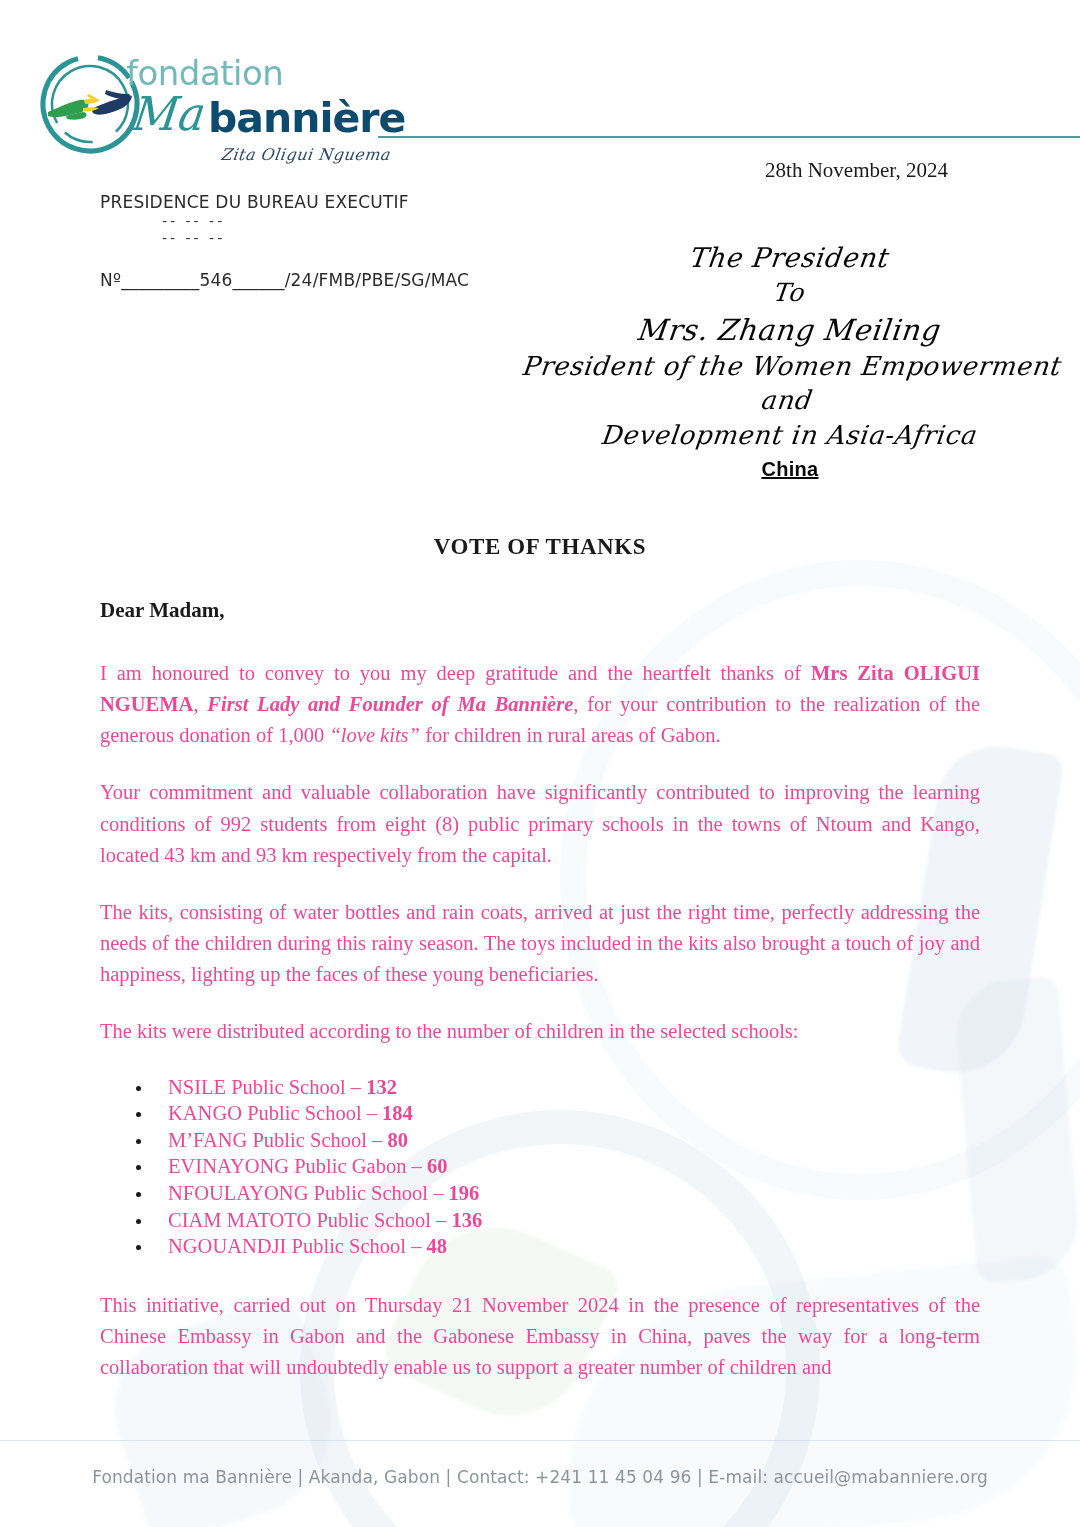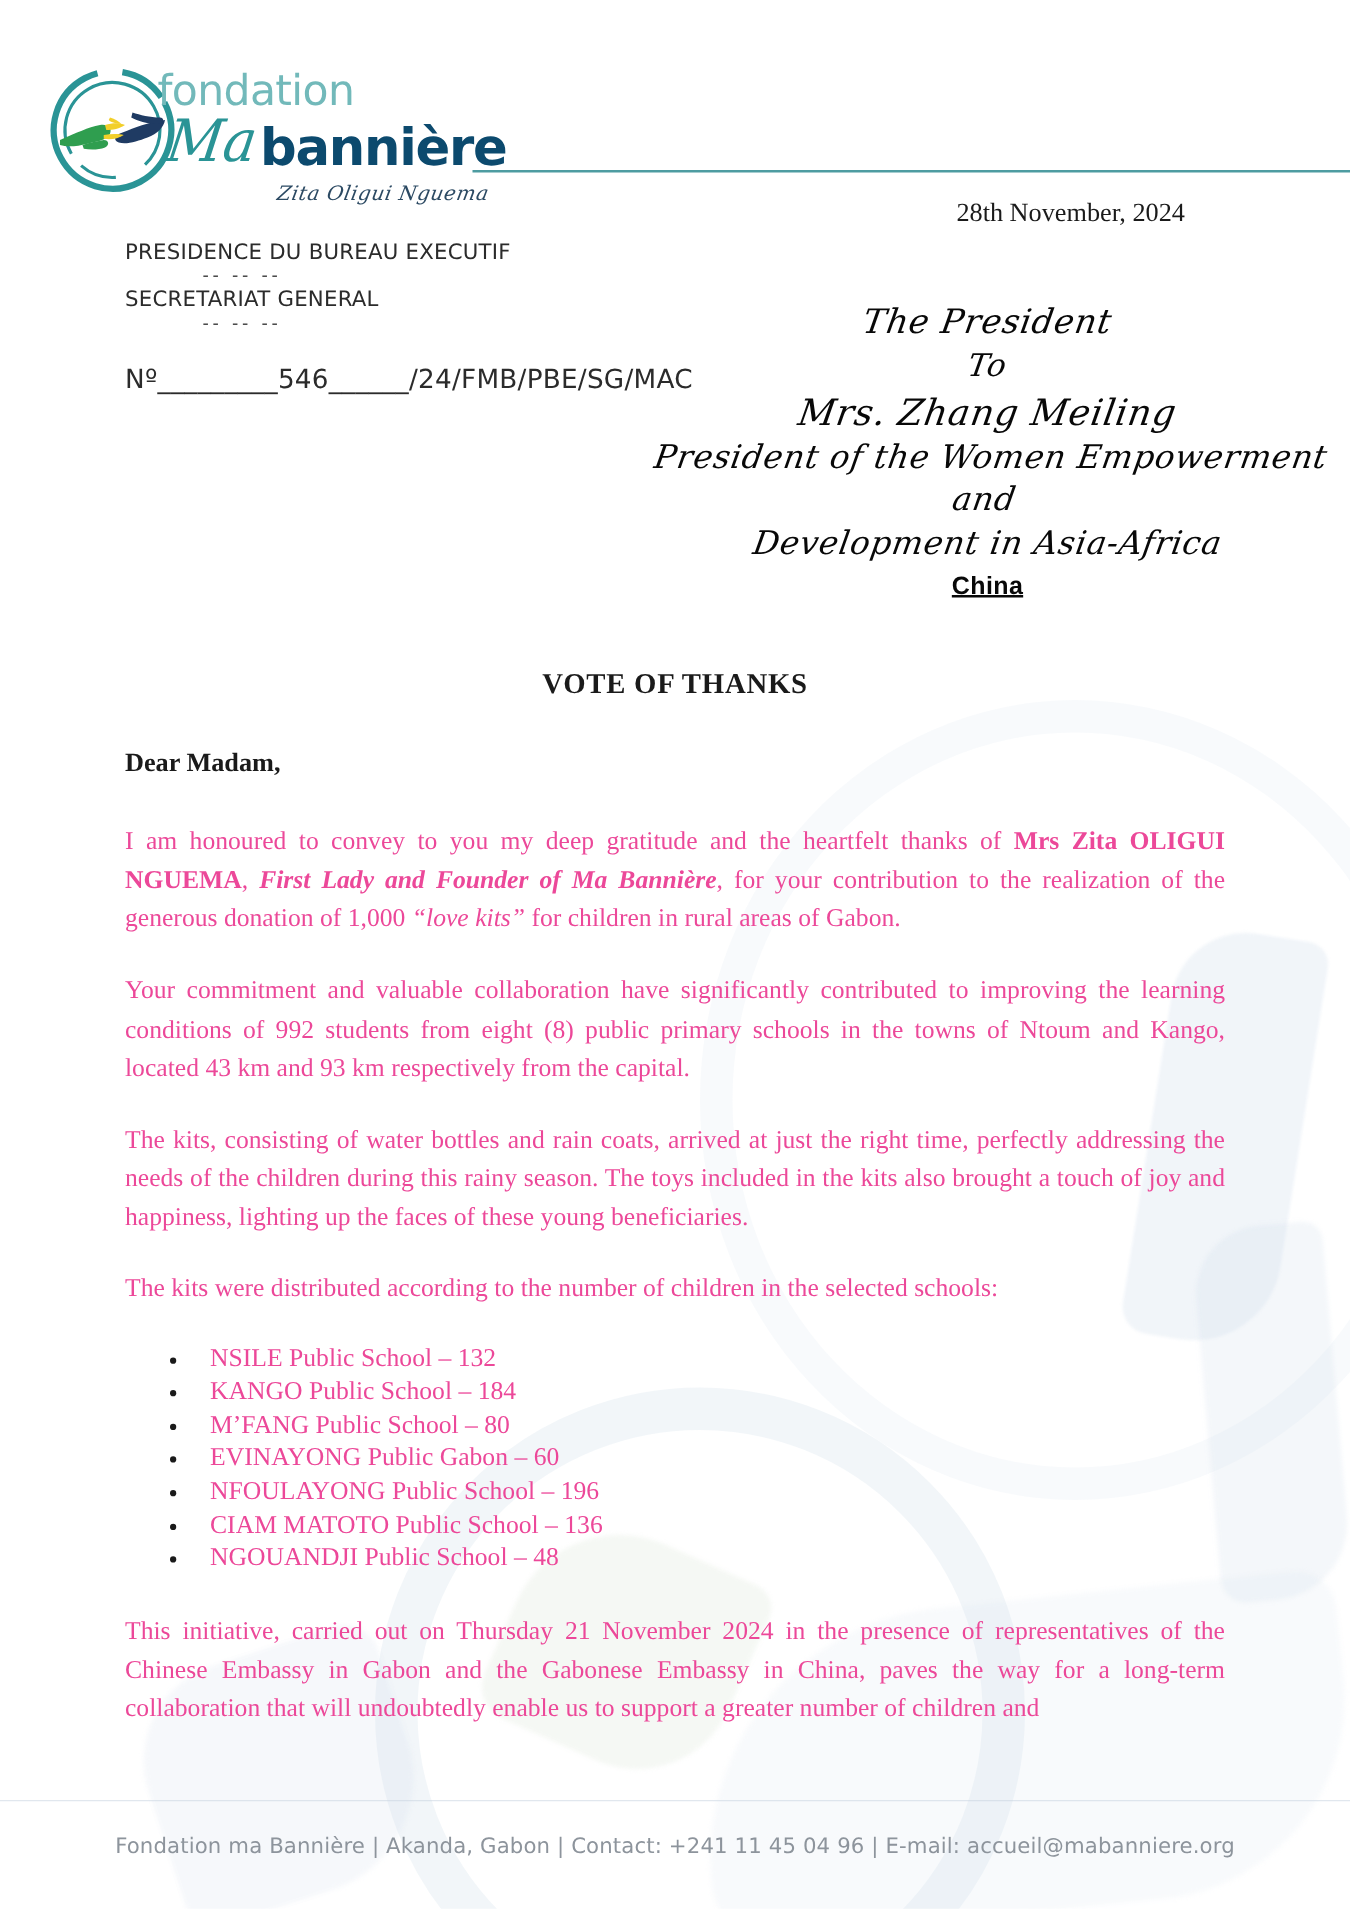--- a/index.html
+++ b/index.html
@@ -139,21 +139,21 @@
     white-space: nowrap;
   }
   .ref-dashes {
     font-size: 14px;
     letter-spacing: 3px;
     padding-left: 62px;
     color: #3a3a3a;
     margin: 1px 0 1px 0;
   }
   .ref-number {
-    font-size: 21px;
+    font-size: 17px;
     margin-top: 24px;
     letter-spacing: 0.2px;
     white-space: nowrap;
     text-align: right;
   }
 
   
   .letter-date {
     position: absolute; right: 132px; top: 158px;
     font-size: 21px;
@@ -229,21 +229,21 @@
     text-align: left;
   }
   .school-list li::before {
     content: "";
     position: absolute;
     left: 36px; top: 12px;
     width: 5px; height: 5px;
     border-radius: 50%;
     background: #1a1a1a;
   }
-  .school-count { font-weight: normal; }
+  .school-count { font-weight: bold; }
 
   
   .footer-rule {
     position: absolute; left: 0; bottom: 86px;
     width: 1080px; height: 1px;
     background: rgba(200, 212, 224, 0.55);
   }
   .footer-text {
     position: absolute; left: 0; bottom: 40px;
     width: 1080px;
@@ -297,21 +297,20 @@
     </div>
 
     <div class="logo-signature">Zita Oligui Nguema</div>
 
     <div class="header-rule"></div>
   </div>
 
   <div class="ref-block">
     <div class="ref-line1">PRESIDENCE DU BUREAU EXECUTIF</div>
     <div class="ref-dashes">--  --  --</div>
-    <div class="ref-line2">SECRETARIAT GENERAL</div>
     <div class="ref-dashes">--  --  --</div>
     <div class="ref-number">Nº_________546______/24/FMB/PBE/SG/MAC</div>
   </div>
 
   <div class="letter-date">28th November, 2024</div>
 
   <div class="recipient">
     <div class="rcp-line rcp-president">The President</div>
     <div class="rcp-line rcp-to">To</div>
     <div class="rcp-line rcp-name">Mrs. Zhang Meiling</div>

